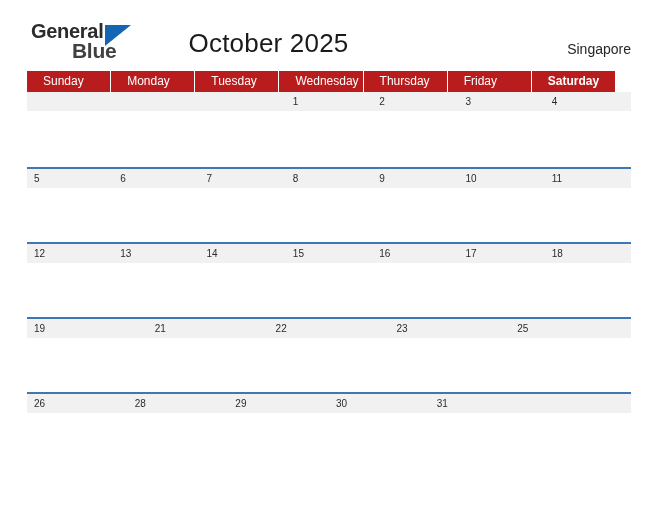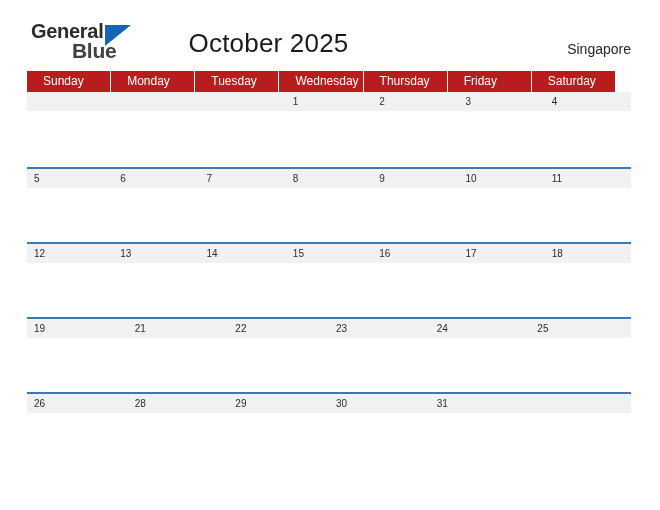--- a/index.html
+++ b/index.html
@@ -115,20 +115,21 @@
     font-size: 12px;
     line-height: 21px;
     padding-left: 16px;
     box-sizing: border-box;
     margin-right: 1px;
     overflow: hidden;
     white-space: nowrap;
   }
   .weekday-cell:last-child {
     margin-right: 16px;
+    font-weight: bold;
   }
 
   .week-row {
     display: flex;
     width: 604px;
     height: 75px;
     border-top: 2px solid #3c78b5;
     box-sizing: border-box;
     background: #ffffff;
   }
@@ -296,24 +297,20 @@
       <div class="day-cell">
           <div class="day-band"></div>
           <div class="day-num">22</div>
         </div>
       <div class="day-cell">
           <div class="day-band"></div>
           <div class="day-num">23</div>
         </div>
       <div class="day-cell">
           <div class="day-band"></div>
-          <div class="day-num">24</div>
-        </div>
-      <div class="day-cell">
-          <div class="day-band"></div>
           <div class="day-num">25</div>
         </div>
     </div>
 
     <div class="week-row">
       <div class="day-cell">
           <div class="day-band"></div>
           <div class="day-num">26</div>
         </div>
       <div class="day-cell">

